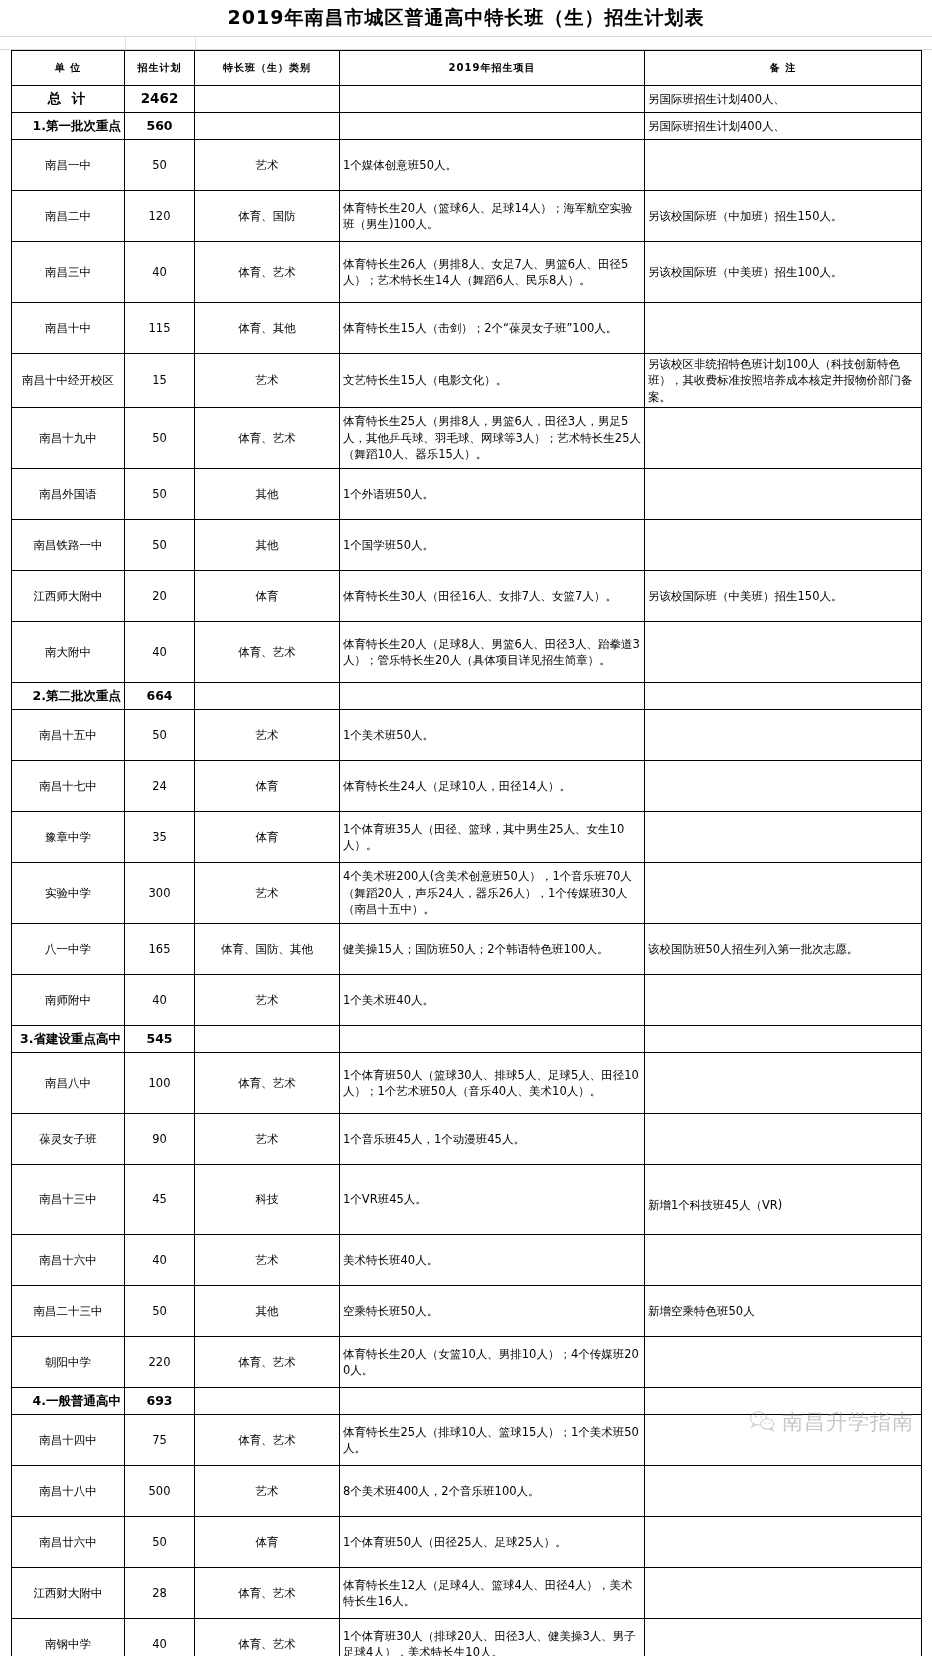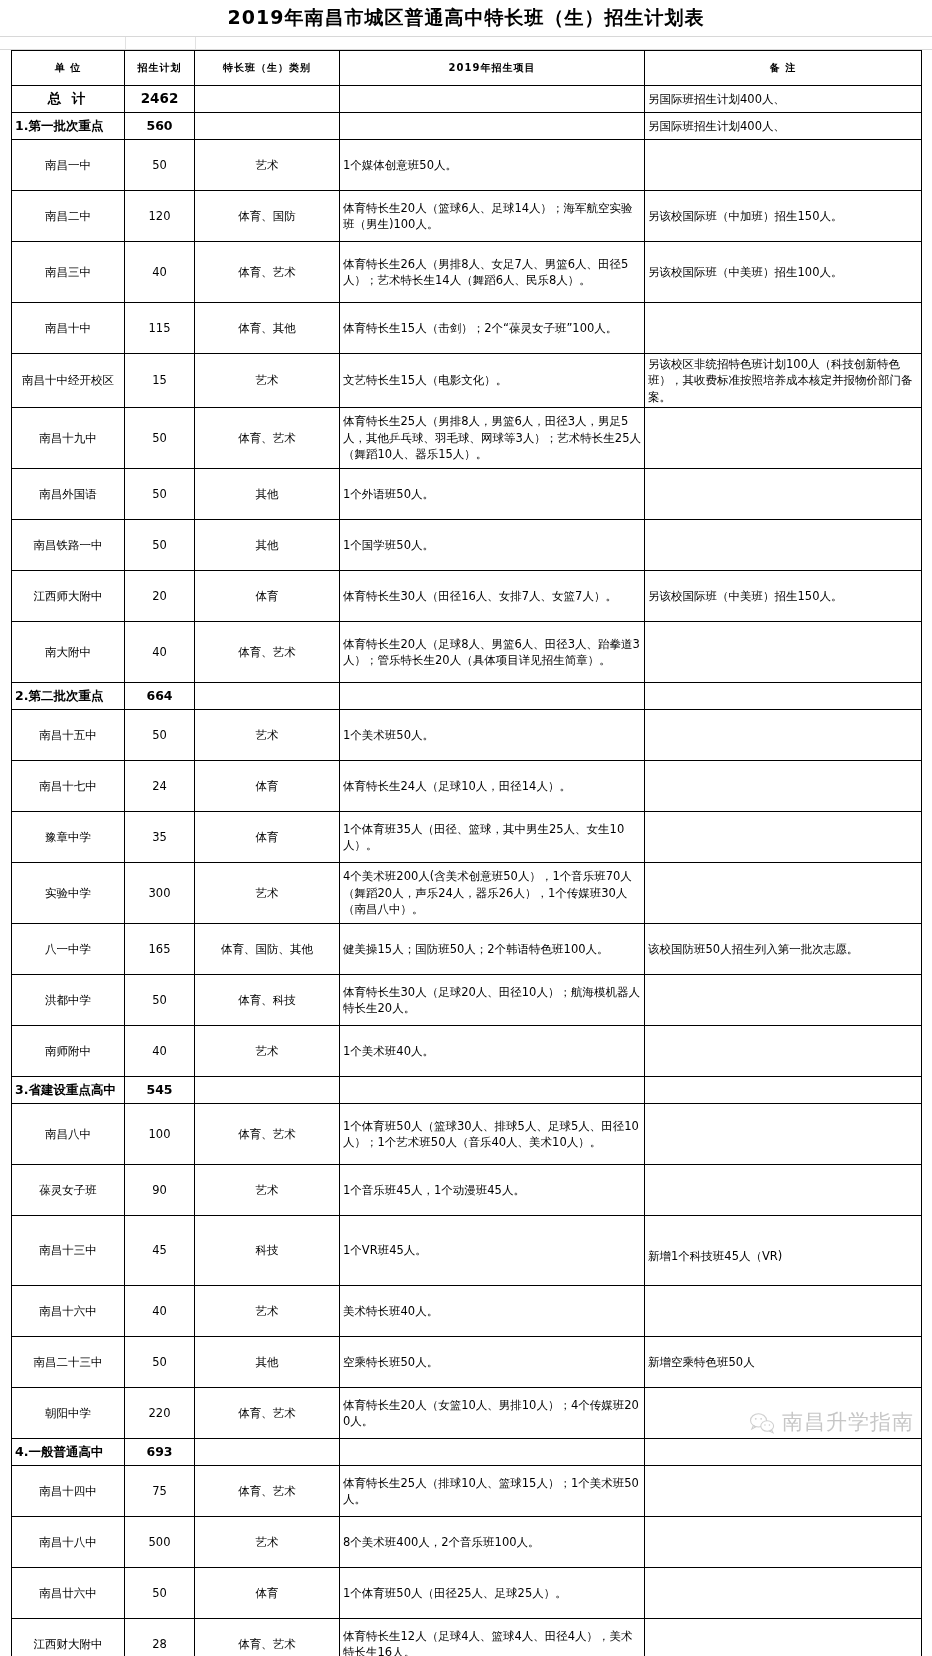--- a/index.html
+++ b/index.html
@@ -96,42 +96,42 @@
   tr.total td.quota {
     font-weight: bold;
     font-size: 13.5px;
     letter-spacing: 3px;
     text-align: center;
   }
   tr.total td.quota { letter-spacing: 0; }
   tr.group td.unit {
     font-weight: bold;
     font-size: 12.5px;
-    text-align: left;
+    text-align: right;
     letter-spacing: 0;
   }
   tr.group td.quota {
     font-weight: bold;
     font-size: 12.5px;
     text-align: center;
   }
   tr.total td, tr.group td { height: 22px; }
 
   tr.school td { height: 46px; }
   tr.school.tall td { height: 56px; }
 
   td.remark.bottom { vertical-align: bottom; padding-bottom: 21px; }
 
   
   .watermark {
     position: absolute;
     right: 18px;
     bottom: 44px;
     display: flex;
-    align-items: flex-end;
+    align-items: flex-start;
     gap: 7px;
     opacity: 0.48;
     pointer-events: none;
   }
   .wm-logo {
     width: 26px;
     height: 26px;
     position: relative;
   }
   .wm-text {
@@ -279,36 +279,29 @@
           <td class="unit">豫章中学</td>
           <td class="quota">35</td>
           <td class="cat">体育</td>
           <td class="proj">1个体育班35人（田径、篮球，其中男生25人、女生10人）。</td>
           <td class="remark"></td>
         </tr>
         <tr class="school tall">
           <td class="unit">实验中学</td>
           <td class="quota">300</td>
           <td class="cat">艺术</td>
-          <td class="proj">4个美术班200人(含美术创意班50人），1个音乐班70人（舞蹈20人，声乐24人，器乐26人），1个传媒班30人（南昌八中）。</td>
+          <td class="proj">4个美术班200人(含美术创意班50人），1个音乐班70人（舞蹈20人，声乐24人，器乐26人），1个传媒班30人（南昌十五中）。</td>
           <td class="remark"></td>
         </tr>
         <tr class="school">
           <td class="unit">八一中学</td>
           <td class="quota">165</td>
           <td class="cat">体育、国防、其他</td>
           <td class="proj">健美操15人；国防班50人；2个韩语特色班100人。</td>
           <td class="remark">该校国防班50人招生列入第一批次志愿。</td>
-        </tr>
-        <tr class="school">
-          <td class="unit">洪都中学</td>
-          <td class="quota">50</td>
-          <td class="cat">体育、科技</td>
-          <td class="proj">体育特长生30人（足球20人、田径10人）；航海模机器人特长生20人。</td>
-          <td class="remark"></td>
         </tr>
         <tr class="school">
           <td class="unit">南师附中</td>
           <td class="quota">40</td>
           <td class="cat">艺术</td>
           <td class="proj">1个美术班40人。</td>
           <td class="remark"></td>
         </tr>
         <tr class="group">
           <td class="unit">3.省建设重点高中</td>

